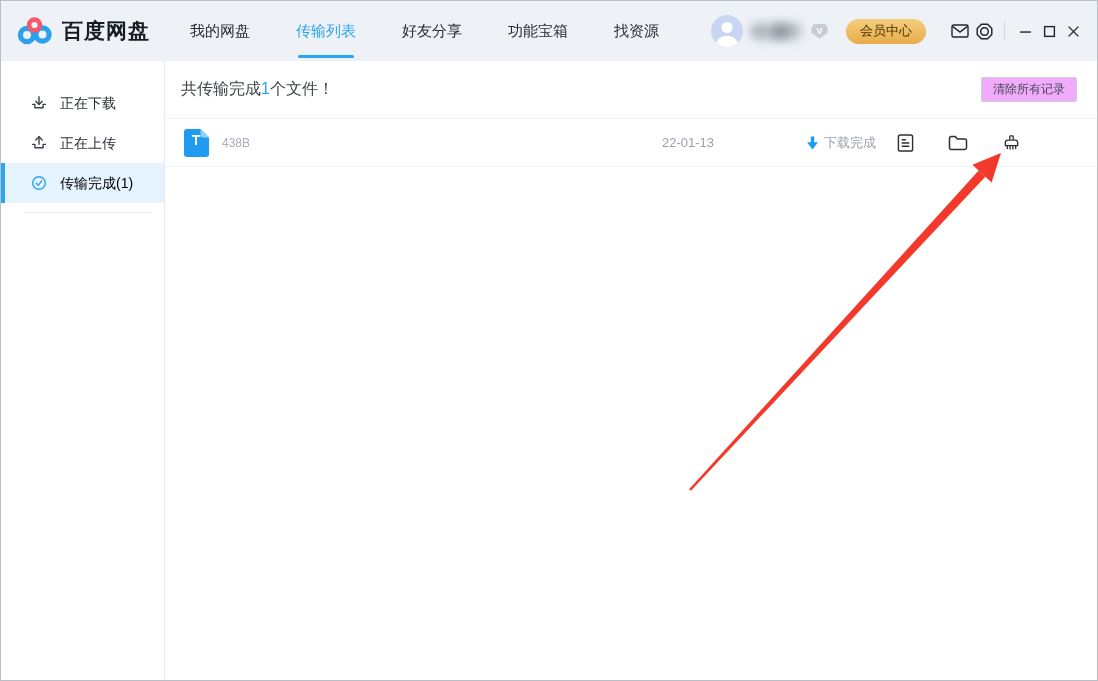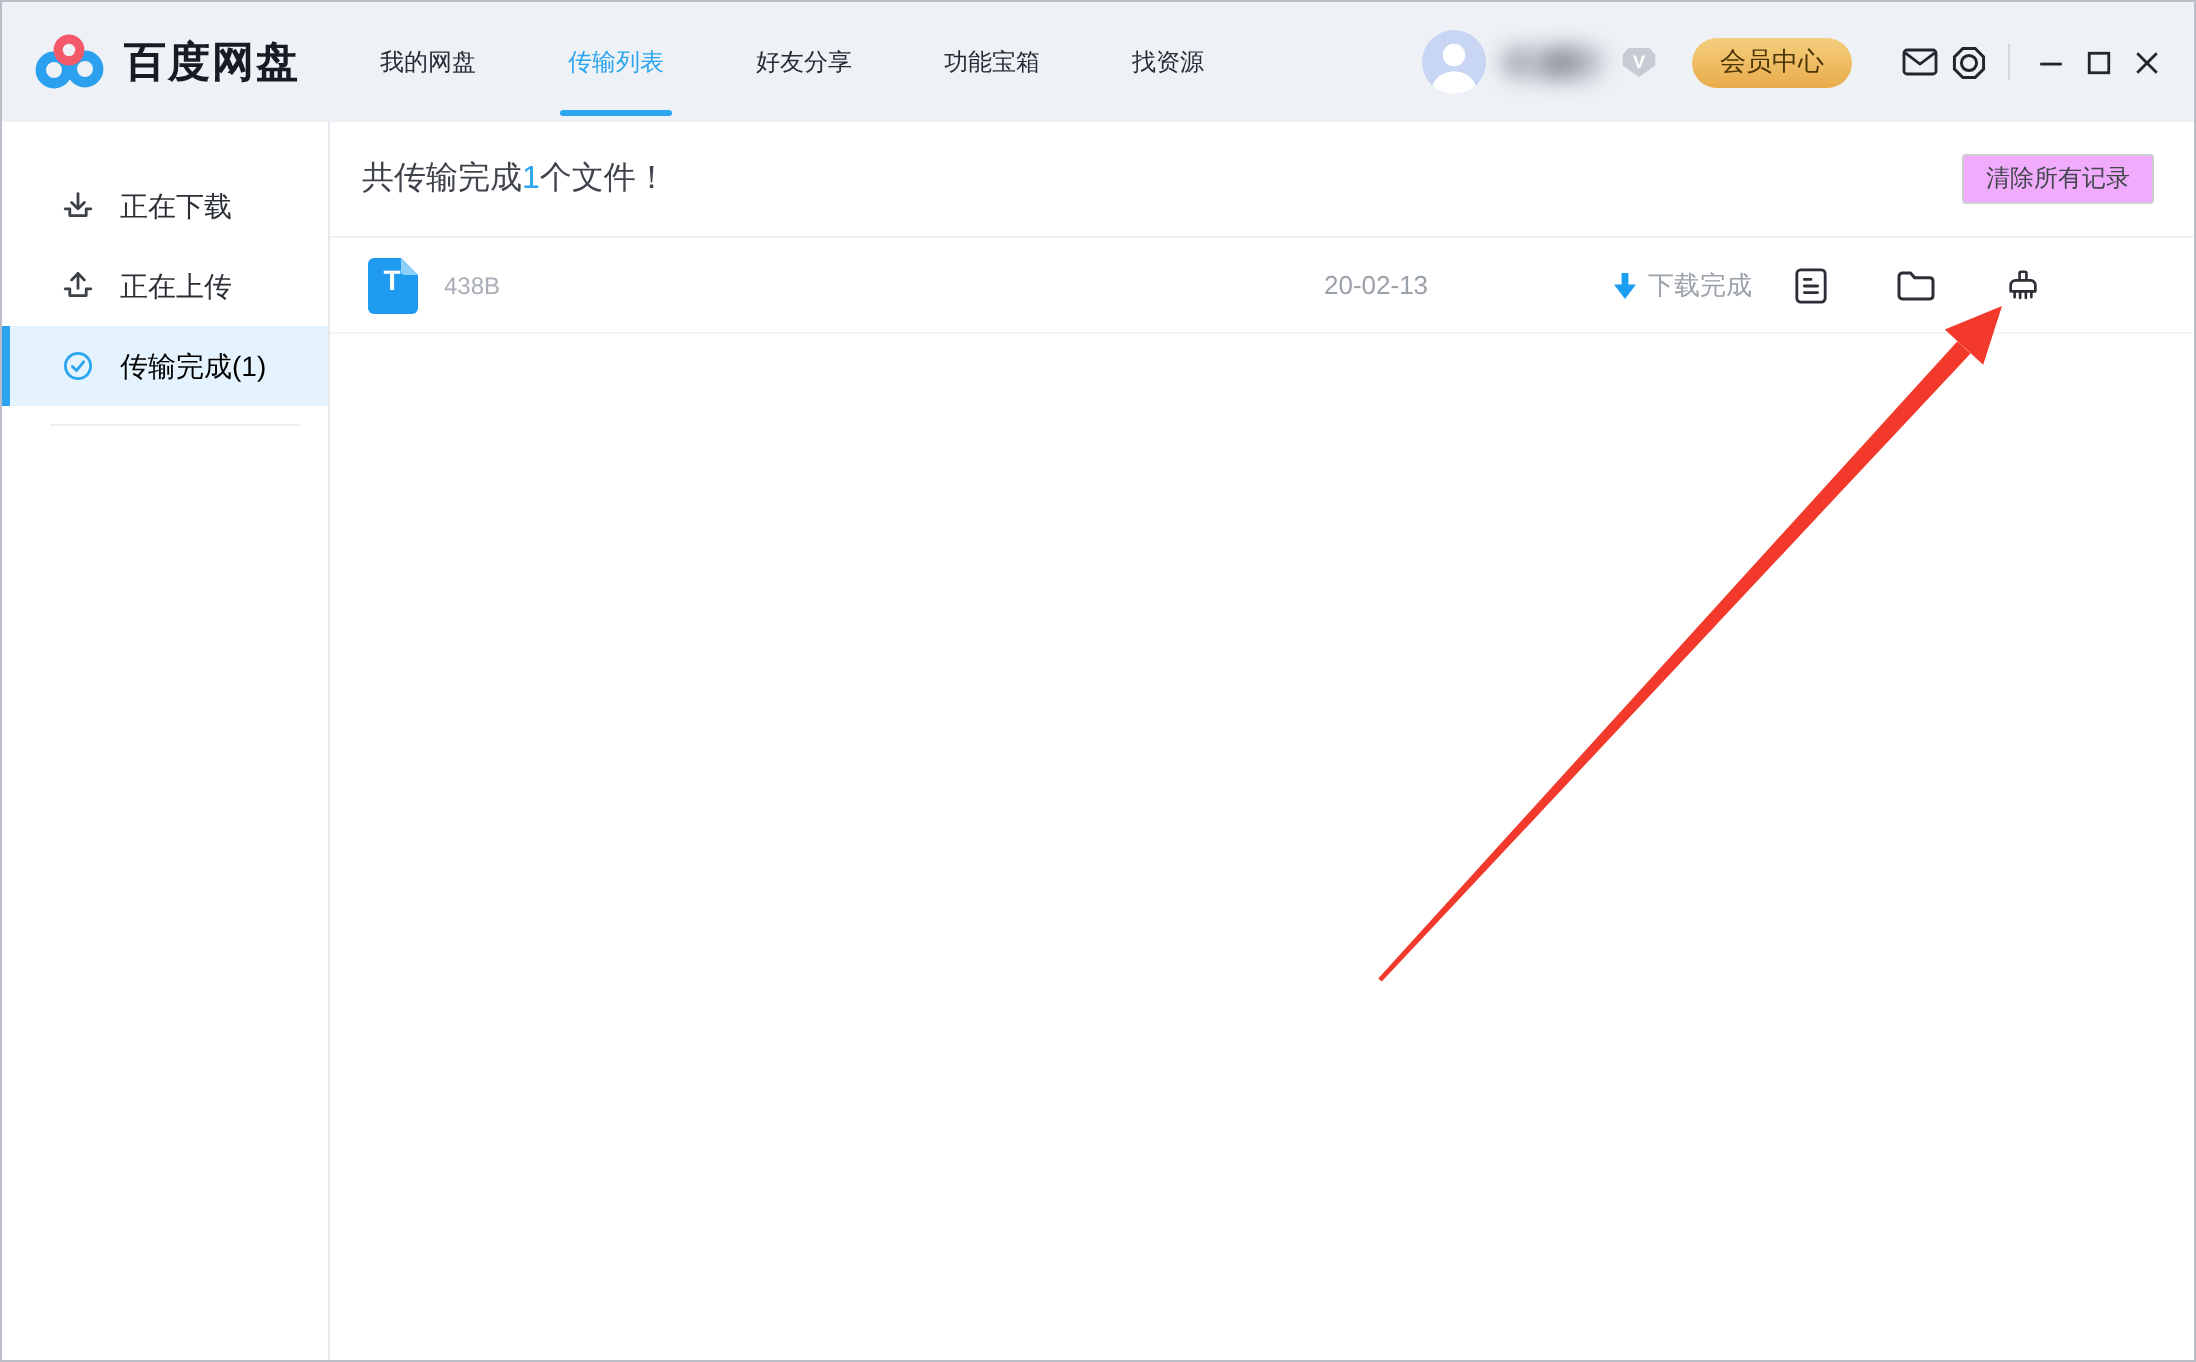--- a/index.html
+++ b/index.html
@@ -9,21 +9,21 @@
          border:1px solid #b9bec7; }
 
   
   .titlebar { height:60px; background:#eef1f6; display:flex; align-items:center; position:relative; }
   .logo { display:flex; align-items:center; margin-left:16px; }
   .logo svg { display:block; }
   .app-title { font-size:21px; font-weight:700; color:#171b24; margin-left:9px; letter-spacing:1px; }
 
   .main-nav { display:flex; align-items:center; height:100%; margin-left:36px; }
   .tab { position:relative; height:100%; display:flex; align-items:center; padding:0 4px;
-         margin-right:38px; font-size:12px; color:#272b34; cursor:pointer; }
+         margin-right:38px; font-size:15px; color:#272b34; cursor:pointer; }
   .tab .tab-underline { display:none; position:absolute; bottom:3px; left:50%; transform:translateX(-50%);
          width:56px; height:3px; border-radius:2px; background:#2ba5f0; }
   .tab.active { color:#2ba5f0;justify-content:flex-end; }
   .tab.active .tab-underline { display:block; }
 
   .user-area { display:flex; align-items:center; margin-left:auto; }
   .avatar { width:32px; height:32px; border-radius:50%; background:#c9d6f3; overflow:hidden;
             display:flex; align-items:flex-end; justify-content:center; cursor:pointer; }
   .username-blur { width:52px; height:17px; margin-left:8px; border-radius:9px;
             background:linear-gradient(100deg,#868b94 5%,#b7bcc4 30%,#70757e 55%,#a8adb6 80%,#cdd1d8);
@@ -205,21 +205,21 @@
         <div class="file-icon">
           <svg width="26" height="28" viewBox="0 0 26 28">
             <path d="M4 0h13.5L26 8.5V25a3 3 0 0 1-3 3H4a3 3 0 0 1-3-3V3a3 3 0 0 1 3-3z" fill="#1f9bf0"></path>
             <path d="M17.5 0 26 8.5h-6.5a2 2 0 0 1-2-2z" fill="#8fd0fb"></path>
           </svg>
           <span class="type-letter">T</span>
         </div>
         <div class="file-meta">
           <div class="file-size">438B</div>
         </div>
-        <div class="file-date">20-02-13</div>
+        <div class="file-date">22-01-13</div>
         <div class="file-status">
           <svg width="11" height="14" viewBox="0 0 11 14">
             <rect x="3.8" y="0.5" width="3.4" height="7" fill="#1b9df2"></rect>
             <path d="M0 6.2h11L5.5 13.5z" fill="#1b9df2"></path>
           </svg>
           <span>下载完成</span>
         </div>
         <div class="file-actions">
           <button class="icon-btn">
             <svg width="17" height="20" viewBox="0 0 18 20" fill="none" stroke="#2c2f36" stroke-width="1.5" stroke-linecap="round">

